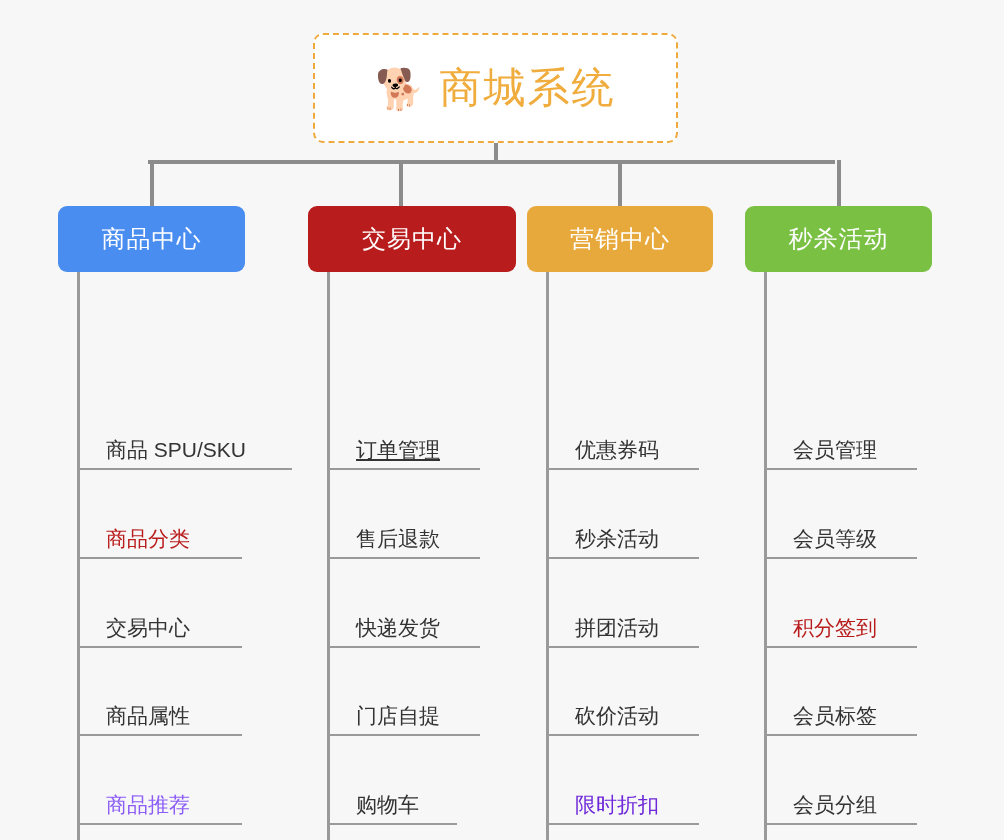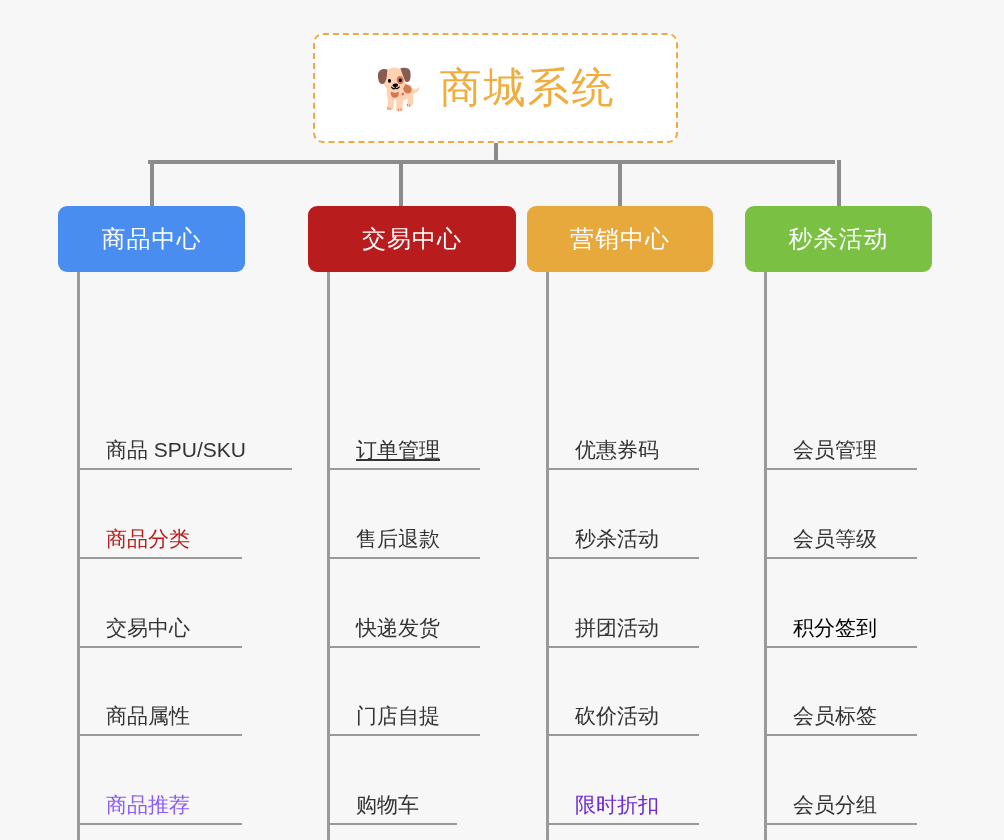--- a/index.html
+++ b/index.html
@@ -230,21 +230,21 @@
         <div class="leaves">
           <div class="leaf" style="top: 198px; width: 153px;">
             <span class="leaf-label" style="color: rgb(51, 51, 51);">会员管理</span>
             <div class="leaf-underline" style="width: 153px; background: rgb(154, 154, 154);"></div>
           </div>
           <div class="leaf" style="top: 287px; width: 153px;">
             <span class="leaf-label" style="color: rgb(51, 51, 51);">会员等级</span>
             <div class="leaf-underline" style="width: 153px; background: rgb(154, 154, 154);"></div>
           </div>
           <div class="leaf" style="top: 376px; width: 153px;">
-            <span class="leaf-label" style="color: #000000;">积分签到</span>
+            <span class="leaf-label" style="color: #b91c1c;">积分签到</span>
             <div class="leaf-underline" style="width: 153px; background: rgb(154, 154, 154);"></div>
           </div>
           <div class="leaf" style="top: 464px; width: 153px;">
             <span class="leaf-label" style="color: rgb(51, 51, 51);">会员标签</span>
             <div class="leaf-underline" style="width: 153px; background: rgb(154, 154, 154);"></div>
           </div>
           <div class="leaf" style="top: 553px; width: 153px;">
             <span class="leaf-label" style="color: rgb(51, 51, 51);">会员分组</span>
             <div class="leaf-underline" style="width: 153px; background: rgb(154, 154, 154);"></div>
           </div>

